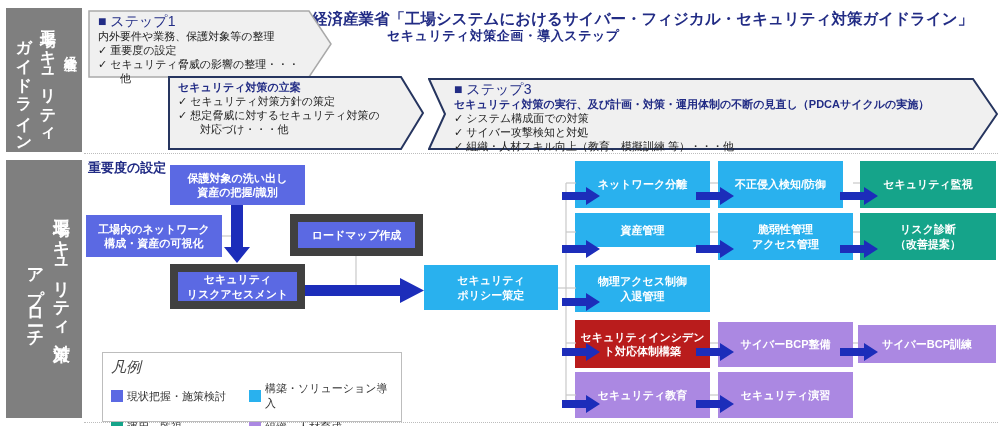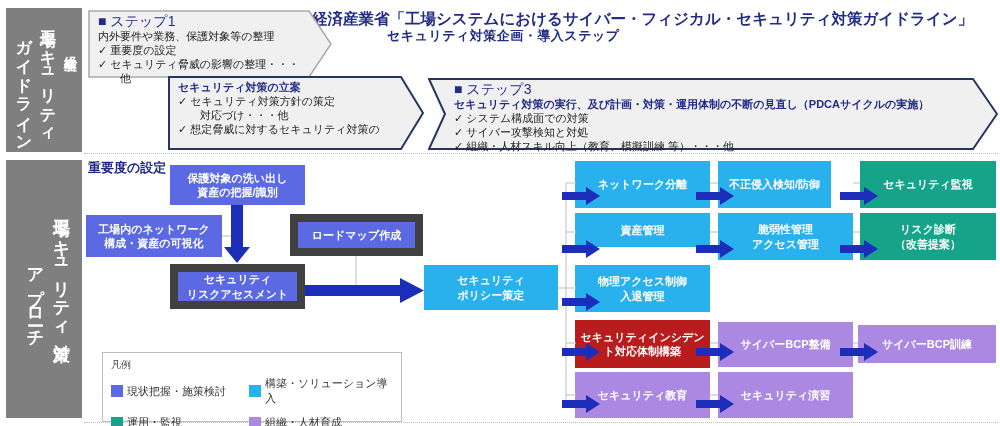--- a/index.html
+++ b/index.html
@@ -48,21 +48,21 @@
         text-align:center;color:#fff;font-weight:bold;font-size:11px;line-height:1.3;
         white-space:pre-line;box-sizing:border-box;z-index:2;}
   .fbox.bordered{border:8px solid #404040;}
 
   
   .overlay{position:absolute;left:0;top:0;z-index:4;pointer-events:none;}
 
   
   .legend{position:absolute;left:102px;top:352px;width:300px;height:70px;background:#fff;
           border:1px solid #BDBDBD;box-sizing:border-box;padding:5px 8px;z-index:2;}
-  .legend-title{font-size:10px;color:#444;}
+  .legend-title{font-size:15px;color:#444;font-style:italic;}
   .legend-grid{display:grid;grid-template-columns:138px auto;row-gap:9px;margin-top:4px;}
   .legend-item{display:flex;align-items:center;font-size:11px;color:#333;}
   .swatch{display:inline-block;width:12px;height:12px;margin-right:4px;flex:0 0 auto;}
 </style>
 </head>
 <body>
 
 <div class="canvas">
 
   <div class="dotsep" style="left:84px;top:153px;width:914px;"></div>
@@ -90,22 +90,22 @@
     </div>
   </div>
 
   <div class="step" id="step2">
     <svg width="256" height="74">
       <polygon points="1,1 233,1 255,37 233,73 1,73" fill="#F0F0F0" stroke="#26355F" stroke-width="2"></polygon>
     </svg>
     <div class="txt">
       <div class="step-sub">セキュリティ対策の立案</div>
       <div class="step-line">✓ セキュリティ対策方針の策定</div>
+      <div class="step-line">✓ 想定脅威に対するセキュリティ対策の</div>
       <div class="step-line">　　対応づけ・・・他</div>
-      <div class="step-line">✓ 想定脅威に対するセキュリティ対策の</div>
     </div>
   </div>
 
   <div class="step" id="step3">
     <svg width="570" height="72">
       <polygon points="1,1 545,1 569,36 545,71 1,71 17,36" fill="#F0F0F0" stroke="#26355F" stroke-width="2"></polygon>
     </svg>
     <div class="txt">
       <div class="step-title">■ ステップ3</div>
       <div class="step-sub">セキュリティ対策の実行、及び計画・対策・運用体制の不断の見直し（PDCAサイクルの実施）</div>
@@ -126,21 +126,21 @@
 資産の把握/識別</div>
   <div class="fbox" style="left: 86px; top: 215px; width: 136px; height: 42px; background-color: rgb(91, 105, 227);">工場内のネットワーク
 構成・資産の可視化</div>
   <div class="fbox bordered" style="left: 290px; top: 214px; width: 133px; height: 42px; background-color: rgb(91, 105, 227);">ロードマップ作成</div>
   <div class="fbox bordered" style="left: 170px; top: 264px; width: 135px; height: 45px; background-color: rgb(91, 105, 227);">セキュリティ
 リスクアセスメント</div>
 
   <div class="fbox" style="left: 424px; top: 265px; width: 134px; height: 45px; background-color: rgb(41, 177, 238);">セキュリティ
 ポリシー策定</div>
   <div class="fbox" style="left: 575px; top: 161px; width: 135px; height: 47px; background-color: rgb(41, 177, 238);">ネットワーク分離</div>
-  <div class="fbox" style="left: 718px; top: 161px; width: 113px; height: 47px; background-color: rgb(41, 177, 238);">不正侵入検知/防御</div>
+  <div class="fbox" style="left: 718px; top: 161px; width: 125px; height: 47px; background-color: rgb(41, 177, 238);">不正侵入検知/防御</div>
   <div class="fbox" style="left: 575px; top: 213px; width: 135px; height: 34px; background-color: rgb(41, 177, 238);">資産管理</div>
   <div class="fbox" style="left: 718px; top: 213px; width: 135px; height: 47px; background-color: rgb(41, 177, 238);">脆弱性管理
 アクセス管理</div>
   <div class="fbox" style="left: 575px; top: 265px; width: 135px; height: 47px; background-color: rgb(41, 177, 238);">物理アクセス制御
 入退管理</div>
 
   <div class="fbox" style="left: 860px; top: 161px; width: 136px; height: 47px; background-color: rgb(21, 164, 138);">セキュリティ監視</div>
   <div class="fbox" style="left: 860px; top: 213px; width: 136px; height: 47px; background-color: rgb(21, 164, 138);">リスク診断
 （改善提案）</div>
 

